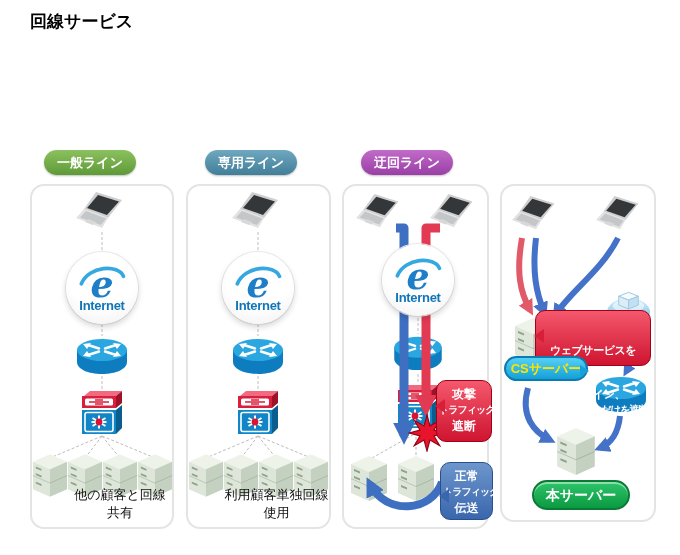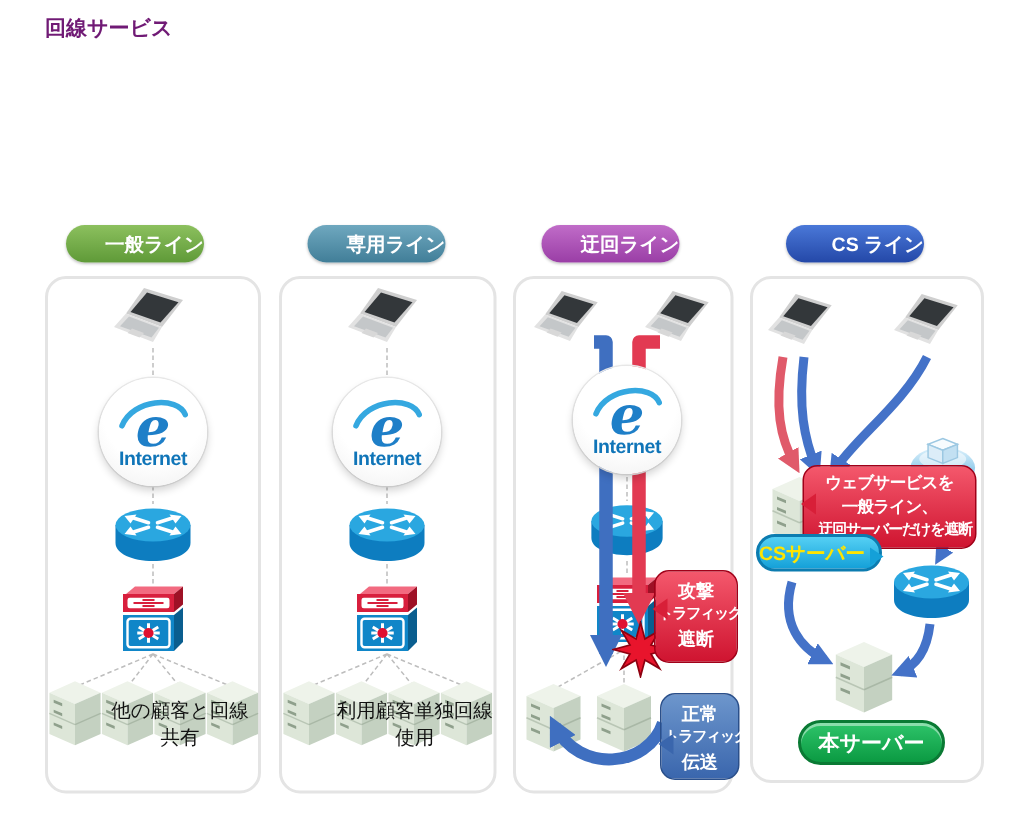--- a/index.html
+++ b/index.html
@@ -1,53 +1,53 @@
 <!DOCTYPE html>
 <html><head>
 <meta charset="utf-8">
 <style>
   html,body{margin:0;padding:0;background:#fff;}
   body{font-family:"Liberation Sans","DejaVu Sans",sans-serif;}
   .stage{position:relative;width:680px;height:555px;background:#fff;overflow:hidden;}
-  .title{position:absolute;left:30px;top:10px;font-size:14px;font-weight:bold;color:#701a75;}
+  .title{position:absolute;left:30px;top:10px;font-size:17px;font-weight:bold;color:#000000;}
   .desc{position:absolute;left:30px;top:40px;width:560px;font-size:12px;line-height:1.62;color:#1b1b1b;}
   .pill{position:absolute;top:150px;width:92px;height:25px;line-height:25px;border-radius:13px;
-        color:#fff;font-weight:bold;font-size:13px;text-align:right;box-shadow:0 1px 2px rgba(0,0,0,.25);}
+        color:#fff;font-weight:bold;font-size:13px;text-align:center;box-shadow:0 1px 2px rgba(0,0,0,.25);}
   .pill-green{left:44px;background:linear-gradient(#8cc05e,#5f9a38);}
   .pill-teal{left:205px;background:linear-gradient(#6fa8bf,#417e98);}
   .pill-purple{left:361px;background:linear-gradient(#c06cc8,#9a3ea6);}
   .pill-blue{left:524px;background:linear-gradient(#4a78d8,#2448a8);}
   .col{position:absolute;top:184px;background:#fff;border:2px solid #e4e4e4;border-radius:14px;}
   .col1{left:30px;width:140px;height:341px;}
   .col2{left:186px;width:141px;height:341px;}
   .col3{left:342px;width:143px;height:341px;}
   .col4{left:500px;width:152px;height:334px;}
   .abs{position:absolute;}
   .lines{position:absolute;left:0;top:0;z-index:0;}
   .ico{position:absolute;z-index:1;}
   .thick{position:absolute;left:0;top:0;z-index:2;}
   .inet{position:absolute;width:72px;height:72px;border-radius:50%;z-index:3;
         background:radial-gradient(circle at 50% 32%,#ffffff 55%,#efefef);
         box-shadow:0 3px 6px rgba(0,0,0,.18),0 0 0 1px #ececec;
         display:flex;flex-direction:column;align-items:center;justify-content:center;}
   .inet-label{font-size:13px;font-weight:bold;color:#1075b8;margin-top:-4px;letter-spacing:-0.3px;}
-  .caption{position:absolute;left:0;right:0;bottom:26px;text-align:center;font-size:13px;color:#111;z-index:2;padding-left:36px;}
+  .caption{position:absolute;left:0;right:0;bottom:5px;text-align:center;font-size:13px;color:#111;z-index:2;padding-left:36px;}
   .callout{position:absolute;border-radius:10px;color:#fff;font-weight:bold;text-align:center;z-index:4;
            padding:5px 2px;box-sizing:border-box;}
   .callout .big{display:block;font-size:12px;line-height:1.45;}
   .callout .small{display:block;font-size:10px;letter-spacing:-1px;line-height:1.45;white-space:nowrap;text-align:right;}
   .callout-red{background:linear-gradient(#f4586c,#cf1430);border:1px solid #a00018;}
   .callout-blue{background:linear-gradient(#6d96cc,#3a66ad);border:1px solid #2a4f8a;}
   .tail-left::before{content:"";position:absolute;left:-9px;top:18px;border:7px solid transparent;border-right:10px solid #d81f38;}
   .tail-left-blue::before{content:"";position:absolute;left:-9px;top:26px;border:7px solid transparent;border-right:10px solid #3a66ad;}
   .cs-callout{padding:4px 2px;}
-  .cs-callout .big{font-size:11px;letter-spacing:-0.5px;}
+  .cs-callout .big{font-size:11px;letter-spacing:-0.5px;margin-top:28px;}
   .cs-callout .small{font-size:10px;letter-spacing:-0.8px;}
   .cs-pill{position:absolute;z-index:4;background:linear-gradient(#55d0f4,#14a0d8);border:2px solid #0c7cb0;
-           border-radius:14px;color:#ffe400;font-weight:bold;font-size:13px;text-align:left;line-height:21px;}
+           border-radius:14px;color:#ffe400;font-weight:bold;font-size:13px;text-align:center;line-height:21px;}
   .cs-pill::after{content:"";position:absolute;right:-9px;top:7px;border:6px solid transparent;border-left:9px solid #14a0d8;}
   .main-pill{position:absolute;z-index:4;background:linear-gradient(#2ec46a,#0b9a42);border:2px solid #0a7a34;
              border-radius:16px;color:#fff;font-weight:bold;font-size:14px;text-align:center;line-height:26px;
              box-shadow:inset 0 2px 0 rgba(255,255,255,.45);}
 </style>
 </head>
 <body>
 
 <svg width="0" height="0" style="position:absolute" aria-hidden="true">
 <defs>
@@ -124,21 +124,20 @@
 </defs>
 </svg>
 
 <div class="stage">
 
   <div class="title">回線サービス</div>
 
   <div class="pill pill-green">一般ライン</div>
   <div class="pill pill-purple">迂回ライン</div>
   <div class="pill pill-teal">専用ライン</div>
-  <div class="pill pill-blue">CS ライン</div>
 
   <section class="col col1">
     <svg class="lines" width="140" height="341">
       <g stroke="#bdbdbd" stroke-width="1" stroke-dasharray="3,2">
         <line x1="70" y1="46" x2="70" y2="66"></line>
           <line x1="70" y1="138" x2="70" y2="150"></line>
         <line x1="70" y1="190" x2="70" y2="204"></line>
         <line x1="70" y1="250" x2="18" y2="272"></line>
           <line x1="70" y1="250" x2="53" y2="272"></line>
         <line x1="70" y1="250" x2="88" y2="272"></line>

